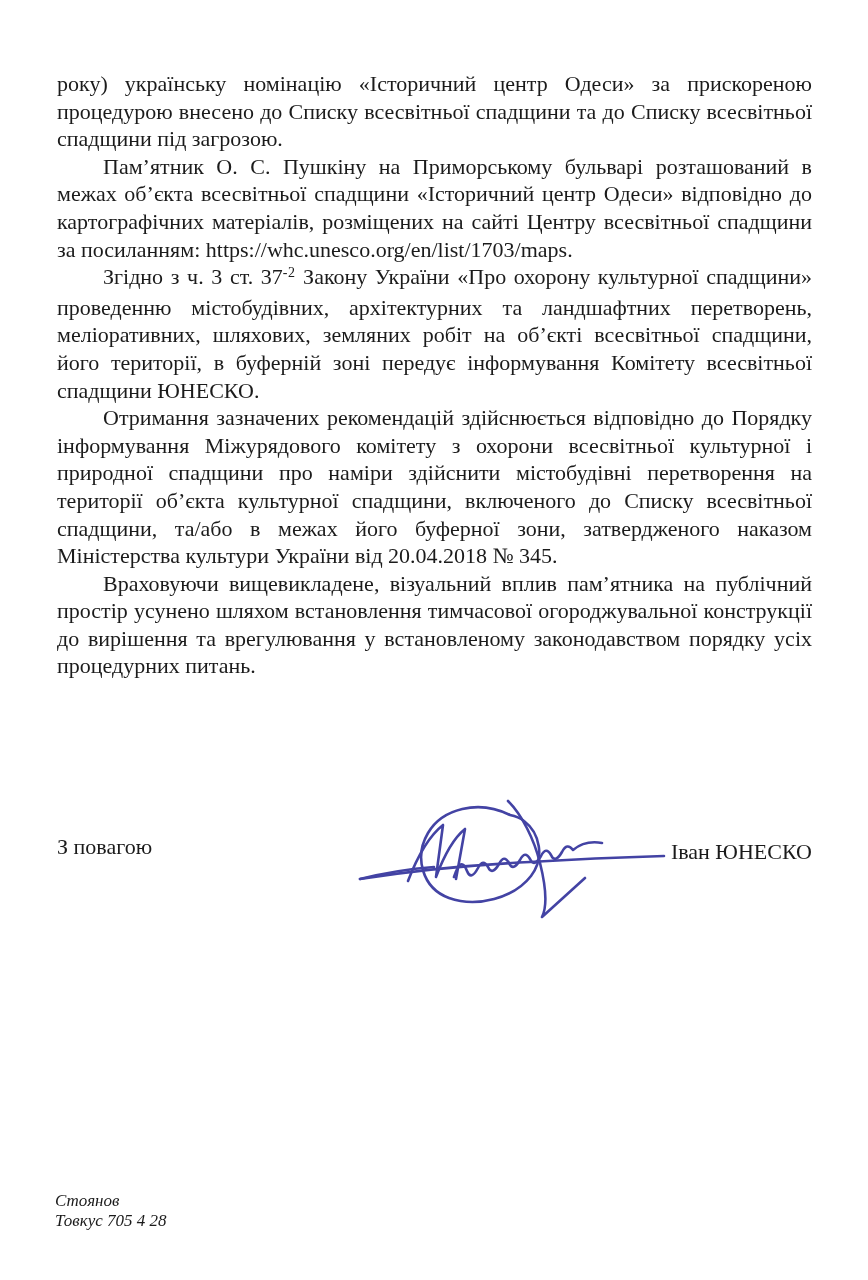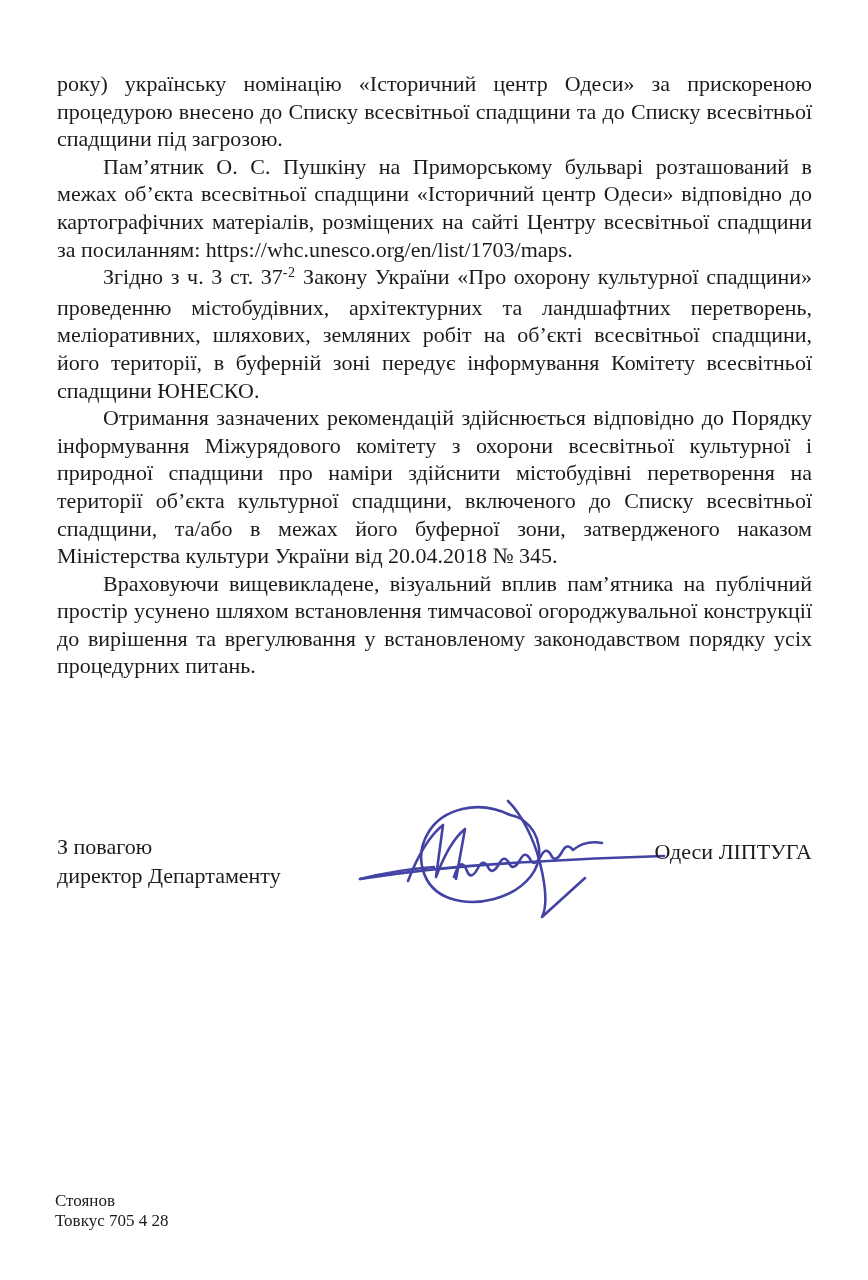--- a/index.html
+++ b/index.html
@@ -69,54 +69,54 @@
     stroke-width:2.6;
     stroke-linecap:round;
     stroke-linejoin:round;
   }
   .footer-block{
     position:absolute;
     left:55px;
     top:1191px;
     font-size:17px;
     line-height:19.5px;
+    font-style:italic;
   }
 </style>
 </head>
 <body>
 
 <div class="page">
 
   <div class="letter-body">
       <p class="para"><span>року) українську номінацію «Історичний центр Одеси» за прискореною процедурою внесено до Списку всесвітньої спадщини та до Списку всесвітньої спадщини під загрозою.</span></p>
       <p class="para indent"><span>Пам’ятник О. С. Пушкіну на Приморському бульварі розташований в межах об’єкта всесвітньої спадщини «Історичний центр Одеси» відповідно до картографічних матеріалів, розміщених на сайті Центру всесвітньої спадщини за посиланням: </span><span class="doc-link">https://whc.unesco.org/en/list/1703/maps</span><span>.</span></p>
       <p class="para indent"><span>Згідно з ч. 3 ст. 37</span><span class="sup">-2</span><span> Закону України «Про охорону культурної спадщини» проведенню містобудівних, архітектурних та ландшафтних перетворень, меліоративних, шляхових, земляних робіт на об’єкті всесвітньої спадщини, його території, в буферній зоні передує інформування Комітету всесвітньої спадщини ЮНЕСКО.</span></p>
       <p class="para indent"><span>Отримання зазначених рекомендацій здійснюється відповідно до Порядку інформування Міжурядового комітету з охорони всесвітньої культурної і природної спадщини про наміри здійснити містобудівні перетворення на території об’єкта культурної спадщини, включеного до Списку всесвітньої спадщини, та/або в межах його буферної зони, затвердженого наказом Міністерства культури України від 20.04.2018 № 345.</span></p>
       <p class="para indent"><span>Враховуючи вищевикладене, візуальний вплив пам’ятника на публічний простір усунено шляхом встановлення тимчасової огороджувальної конструкції до вирішення та врегулювання у встановленому законодавством порядку усіх процедурних питань.</span></p>
     </div>
 
   <div class="sig-closing">
     <div>З повагою</div>
-    <div>директор Департаменту</div>
   </div>
 
   <svg class="signature-svg" viewBox="0 0 320 135" aria-hidden="true">
 
     <path d="M160,22 C128,6 92,16 78,40 C64,64 72,95 99,105 C127,115 164,105 181,83 C195,65 190,40 174,28 C169,24 165,23 160,22"></path>
 
     <path d="M58,88 C68,62 79,43 93,32 L86,84 C95,60 105,44 115,36 L106,86"></path>
 
     <path d="M104,84 q7,-22 13,-6 q4,10 11,-3 q5,-10 10,-1 q4,9 11,-3 q5,-10 10,-1 q4,9 11,-3 q5,-10 10,-1 q4,9 11,-3 q5,-10 10,-1 q4,9 11,-3 q5,-10 11,-2 q12,-10 29,-7"></path>
 
     <path d="M10,86 C60,78 120,72 180,69 C230,66 282,64 314,63"></path>
     <path d="M10,86 C34,80 58,76 84,74"></path>
 
     <path d="M158,8 C172,22 184,46 190,70 C196,94 198,112 192,124 L235,85"></path>
   </svg>
 
-  <div class="signer-name">Одеси ЛІПТУГА</div>
+  <div class="signer-name">Іван ЮНЕСКО</div>
 
   <div class="footer-block">
     <div>Стоянов</div>
     <div>Товкус 705 4 28</div>
   </div>
 
 </div>
 
 </body></html>

